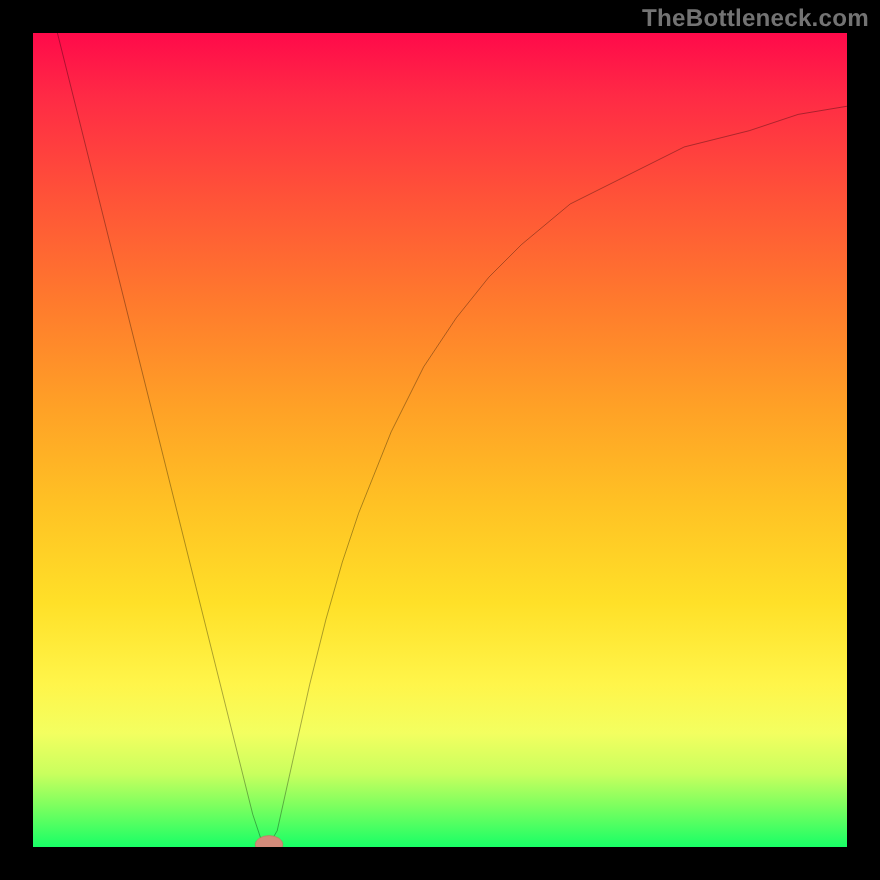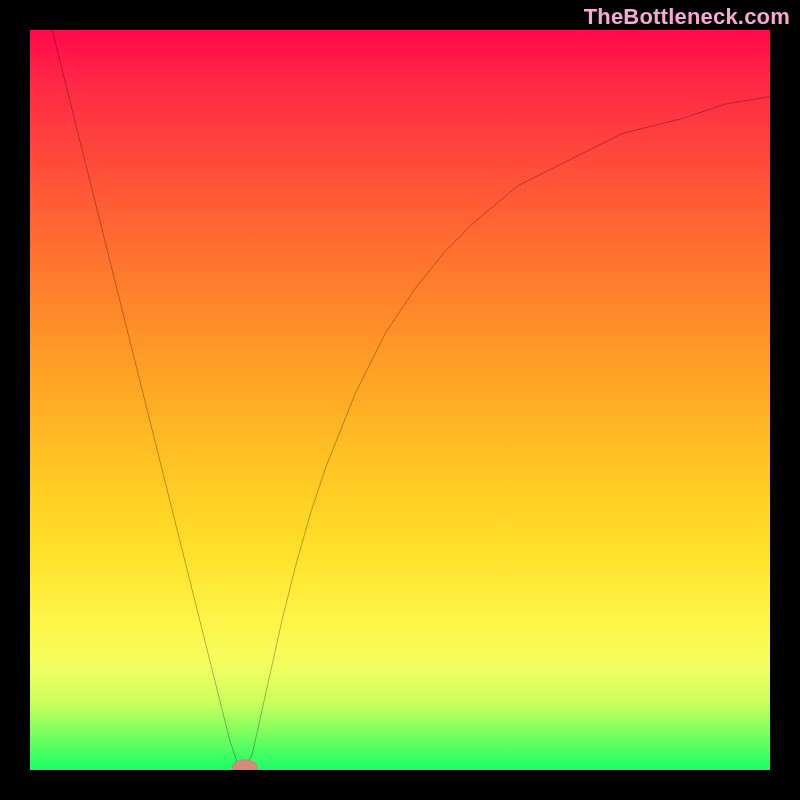--- a/index.html
+++ b/index.html
@@ -47,21 +47,21 @@
     width: 740px;
     height: 740px;
     display: block;
   }
   .watermark {
     position: absolute;
     top: 4px;
     right: 10px;
     font-size: 22px;
     font-weight: 600;
-    color: #f9a8d4;
+    color: #737373;
     letter-spacing: 0.2px;
     user-select: none;
   }
 </style>
 </head>
 <body>
 
 <div class="frame">
   <div class="plot"></div>
 

